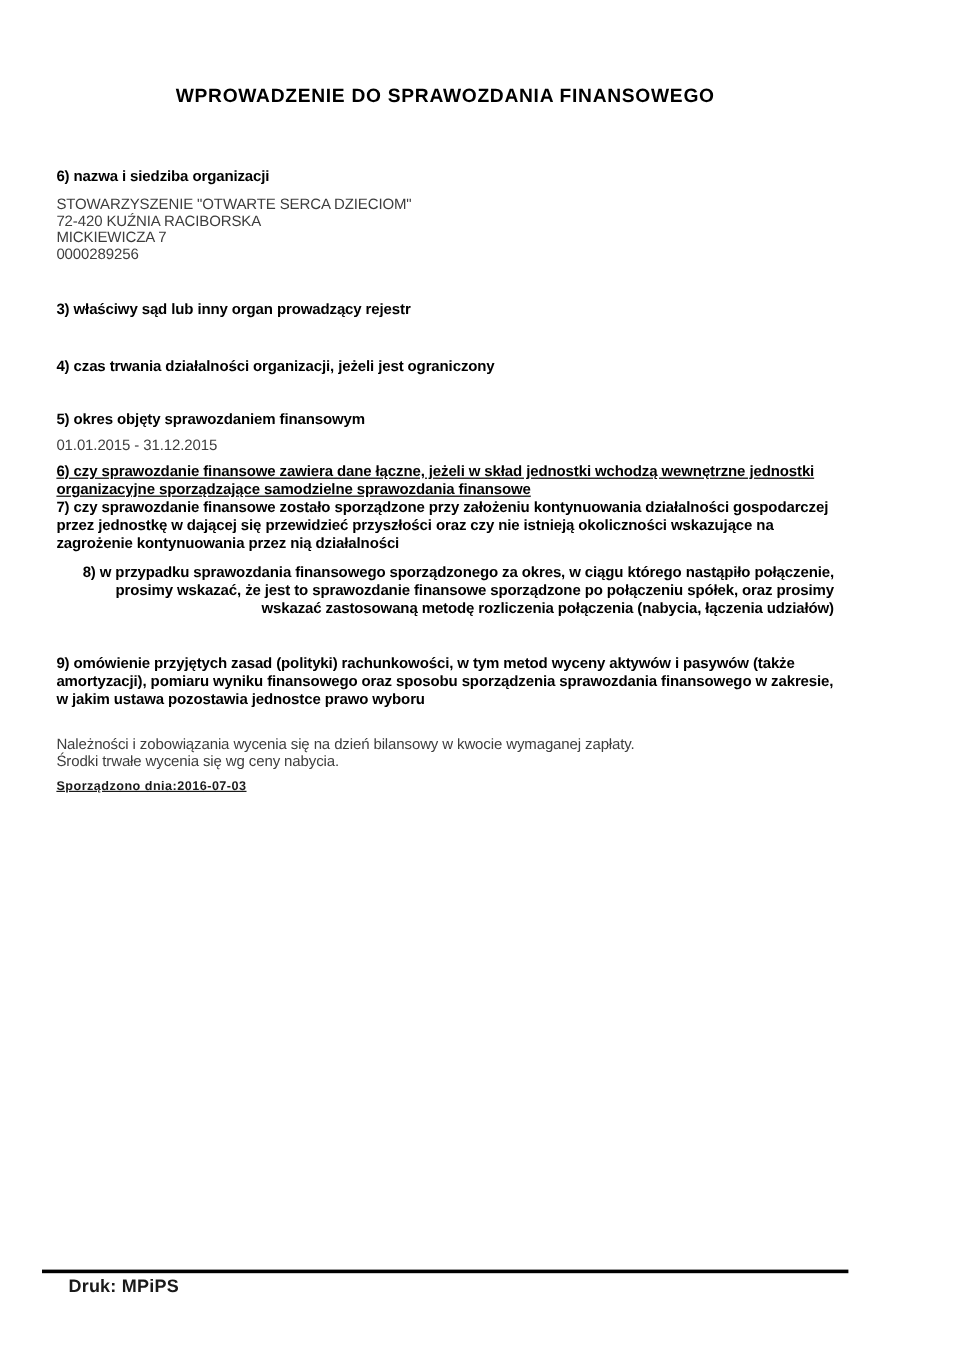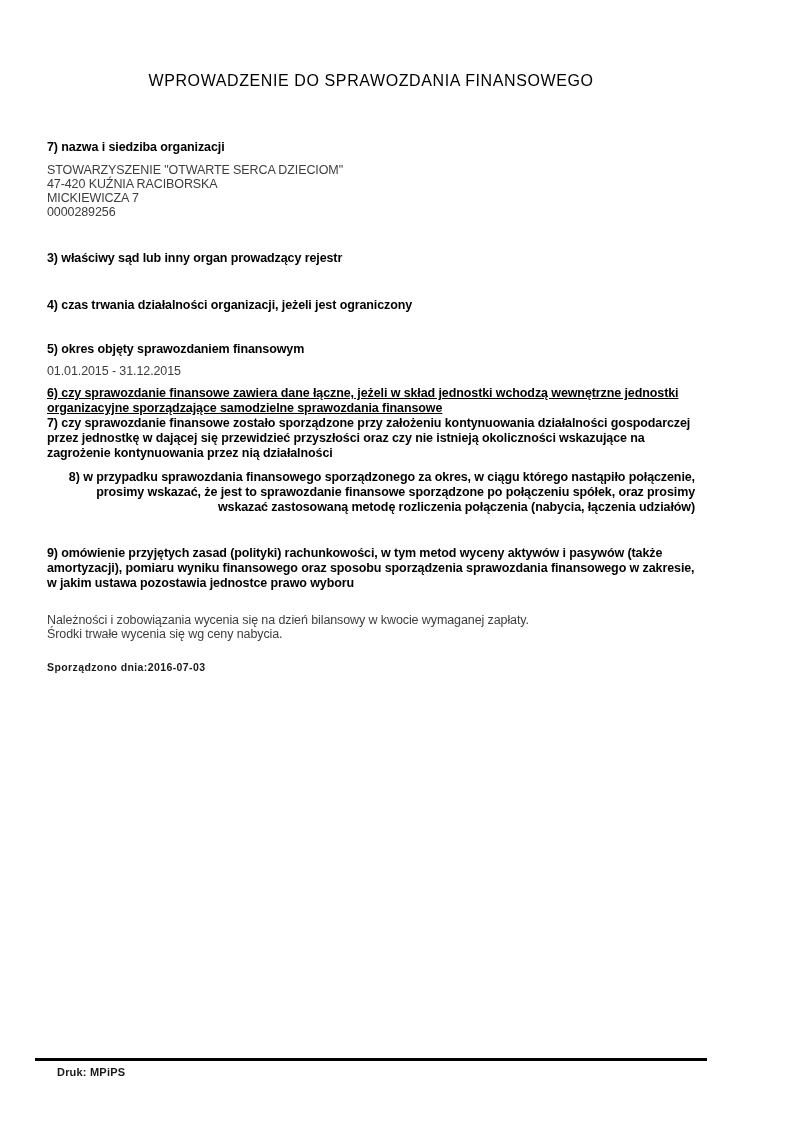--- a/index.html
+++ b/index.html
@@ -21,21 +21,21 @@
     position: absolute;
     top: 0;
     left: 47px;
     width: 648px;
   }
   .doc-title {
     margin-top: 71px;
     text-align: center;
     font-size: 16px;
     line-height: 19px;
-    font-weight: 400;
+    font-weight: 700;
     letter-spacing: 0.6px;
     color: #000;
   }
   .sec-heading {
     font-size: 12.5px;
     line-height: 15px;
     font-weight: 700;
     letter-spacing: -0.1px;
     color: #000;
   }
@@ -55,59 +55,60 @@
   .sec-4 { margin-top: 32px; }
   .sec-5 { margin-top: 29px; }
   .sec-5 .answers { margin-top: 7px; }
   .sec-6 { margin-top: 8px; text-decoration: underline; }
   .sec-7 { }
   .sec-7 .answers { margin-top: 7px; }
   .sec-8 { margin-top: 9px; text-align: right; }
   .sec-9 { margin-top: 31px; }
   .sec-9 .answers { margin-top: 22px; }
   .prepared-line {
-    margin-top: 20px;
+    margin-top: 8px;
     font-size: 10.5px;
     line-height: 13px;
     font-weight: 700;
     letter-spacing: 0.4px;
     color: #1a1a1a;
+    text-decoration: underline;
   }
   .footer-rule {
     position: absolute;
     left: 35px;
     top: 1058px;
     width: 672px;
     height: 3px;
     background: #000;
   }
   .print-label {
     position: absolute;
     left: 57px;
     top: 1067px;
-    font-size: 11px;
+    font-size: 15px;
     line-height: 11px;
     font-weight: 700;
     letter-spacing: 0.2px;
     color: #1a1a1a;
   }
 </style>
 </head>
 <body>
 
 <div class="page">
   <div class="content">
 
     <div class="doc-title">WPROWADZENIE DO SPRAWOZDANIA FINANSOWEGO</div>
 
     <div class="section sec-1">
-      <div class="sec-heading">7) nazwa i siedziba organizacji</div>
+      <div class="sec-heading">6) nazwa i siedziba organizacji</div>
       <div class="answers">
         <div class="answer-line">STOWARZYSZENIE "OTWARTE SERCA DZIECIOM"</div>
-        <div class="answer-line">47-420 KUŹNIA RACIBORSKA</div>
+        <div class="answer-line">72-420 KUŹNIA RACIBORSKA</div>
         <div class="answer-line">MICKIEWICZA 7</div>
         <div class="answer-line">0000289256</div>
       </div>
     </div>
 
 
     <div class="section sec-3">
       <div class="sec-heading">3) właściwy sąd lub inny organ prowadzący rejestr</div>
     </div>
 

